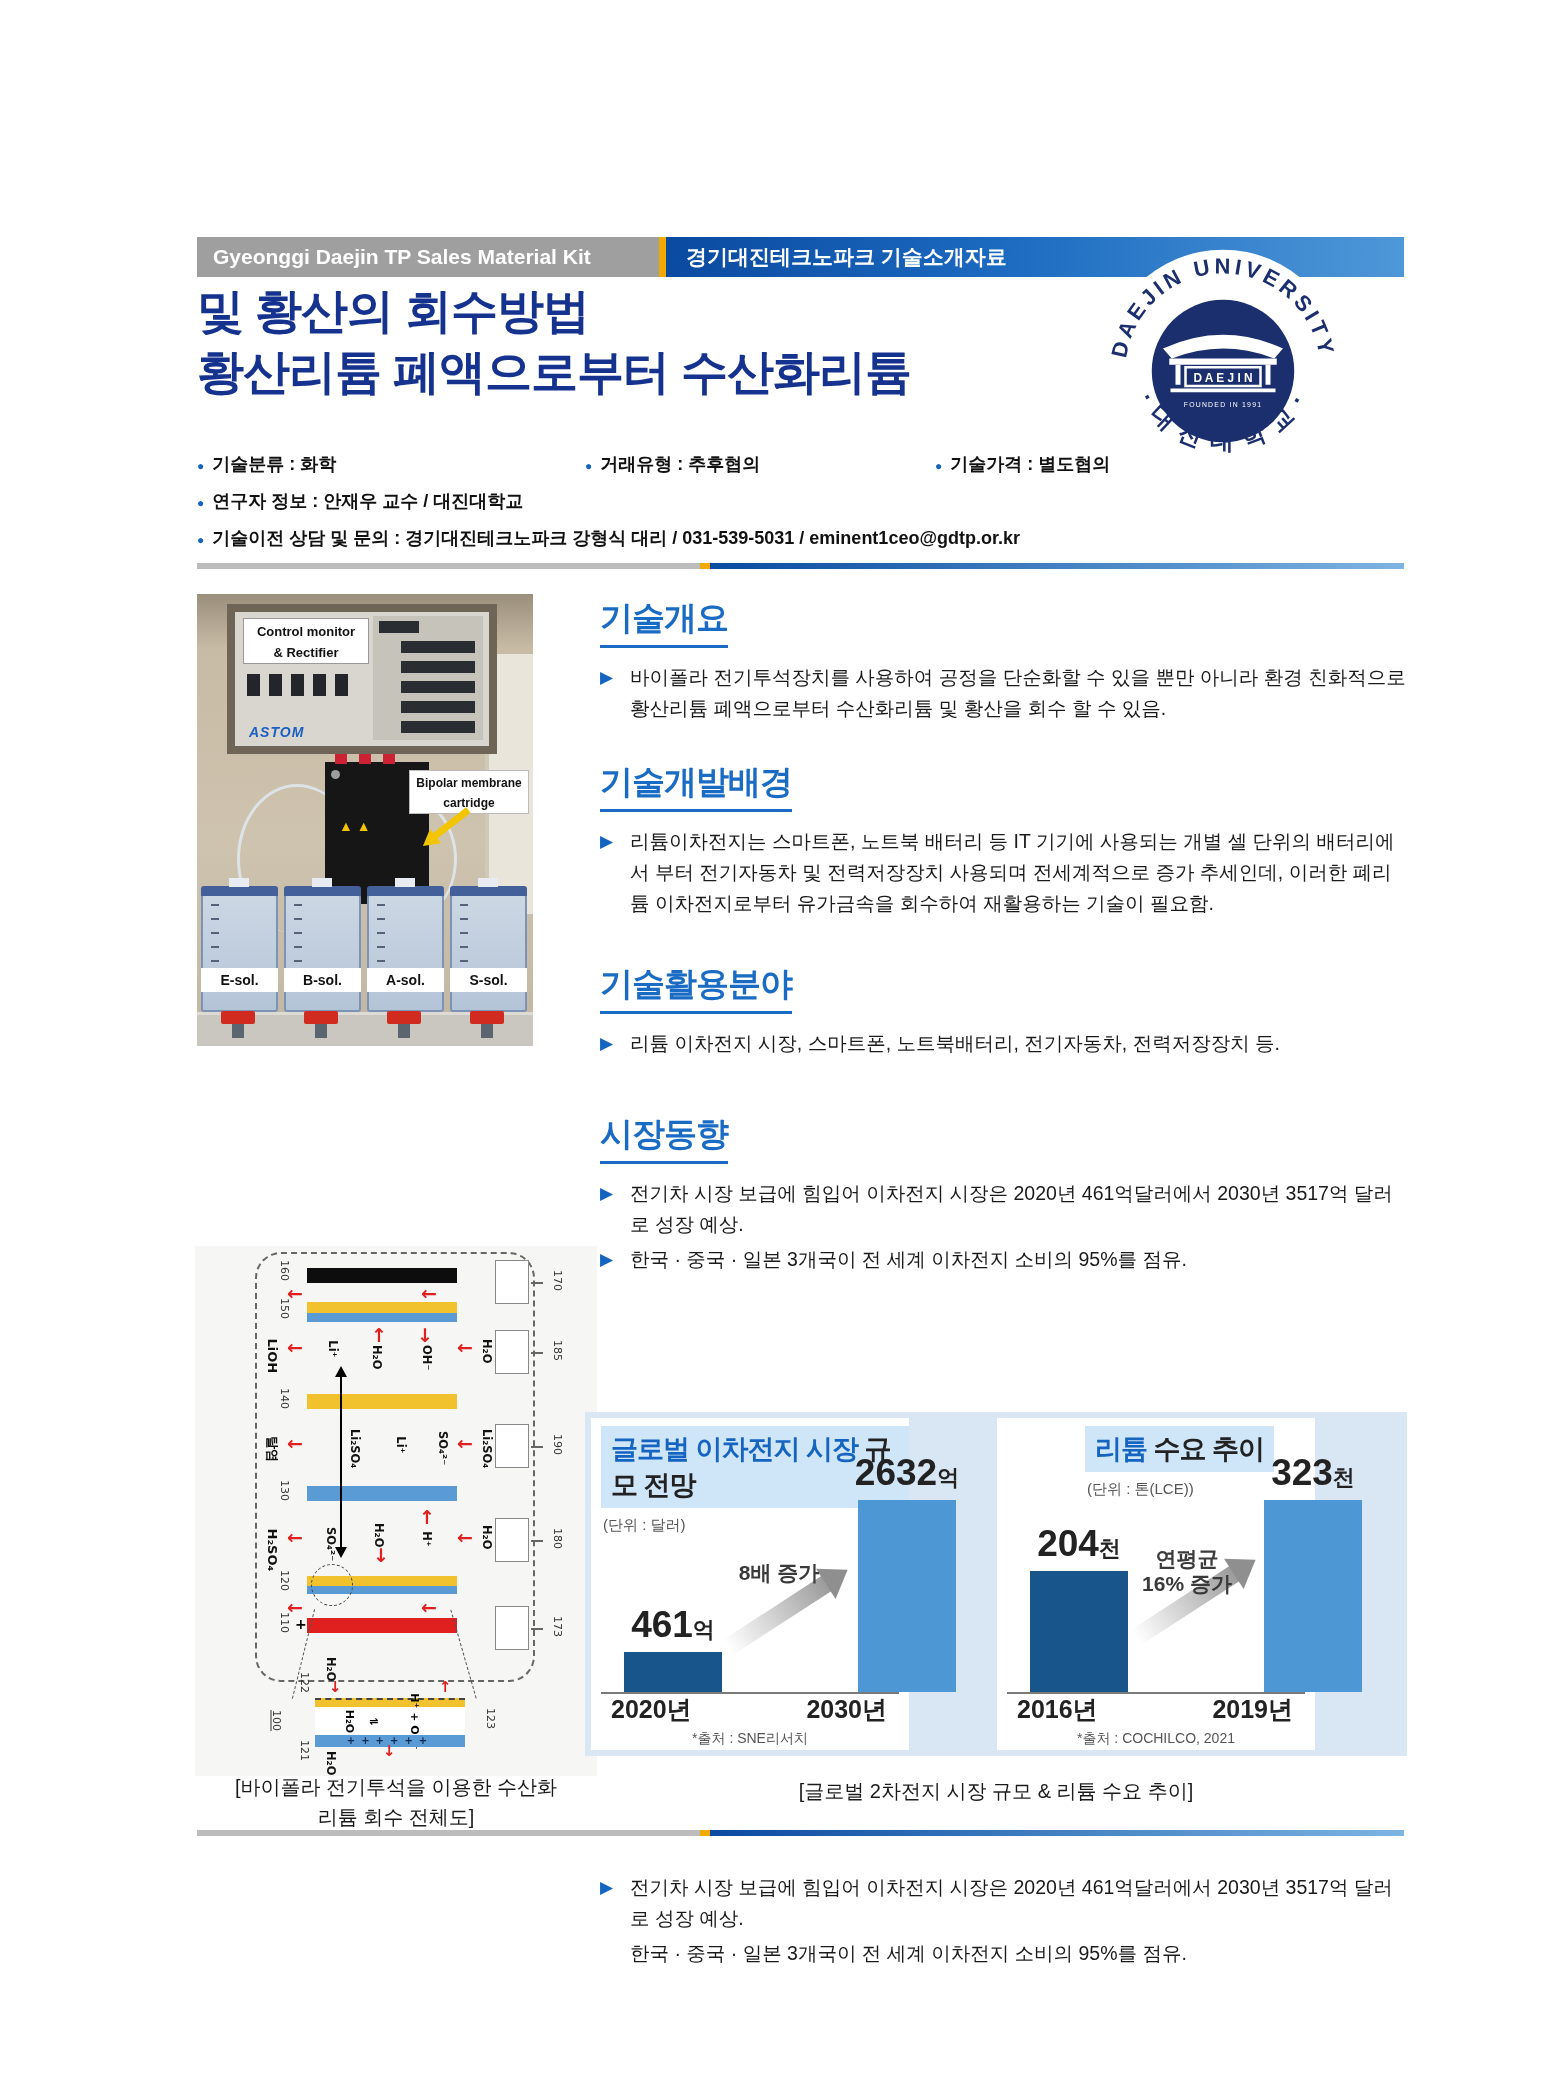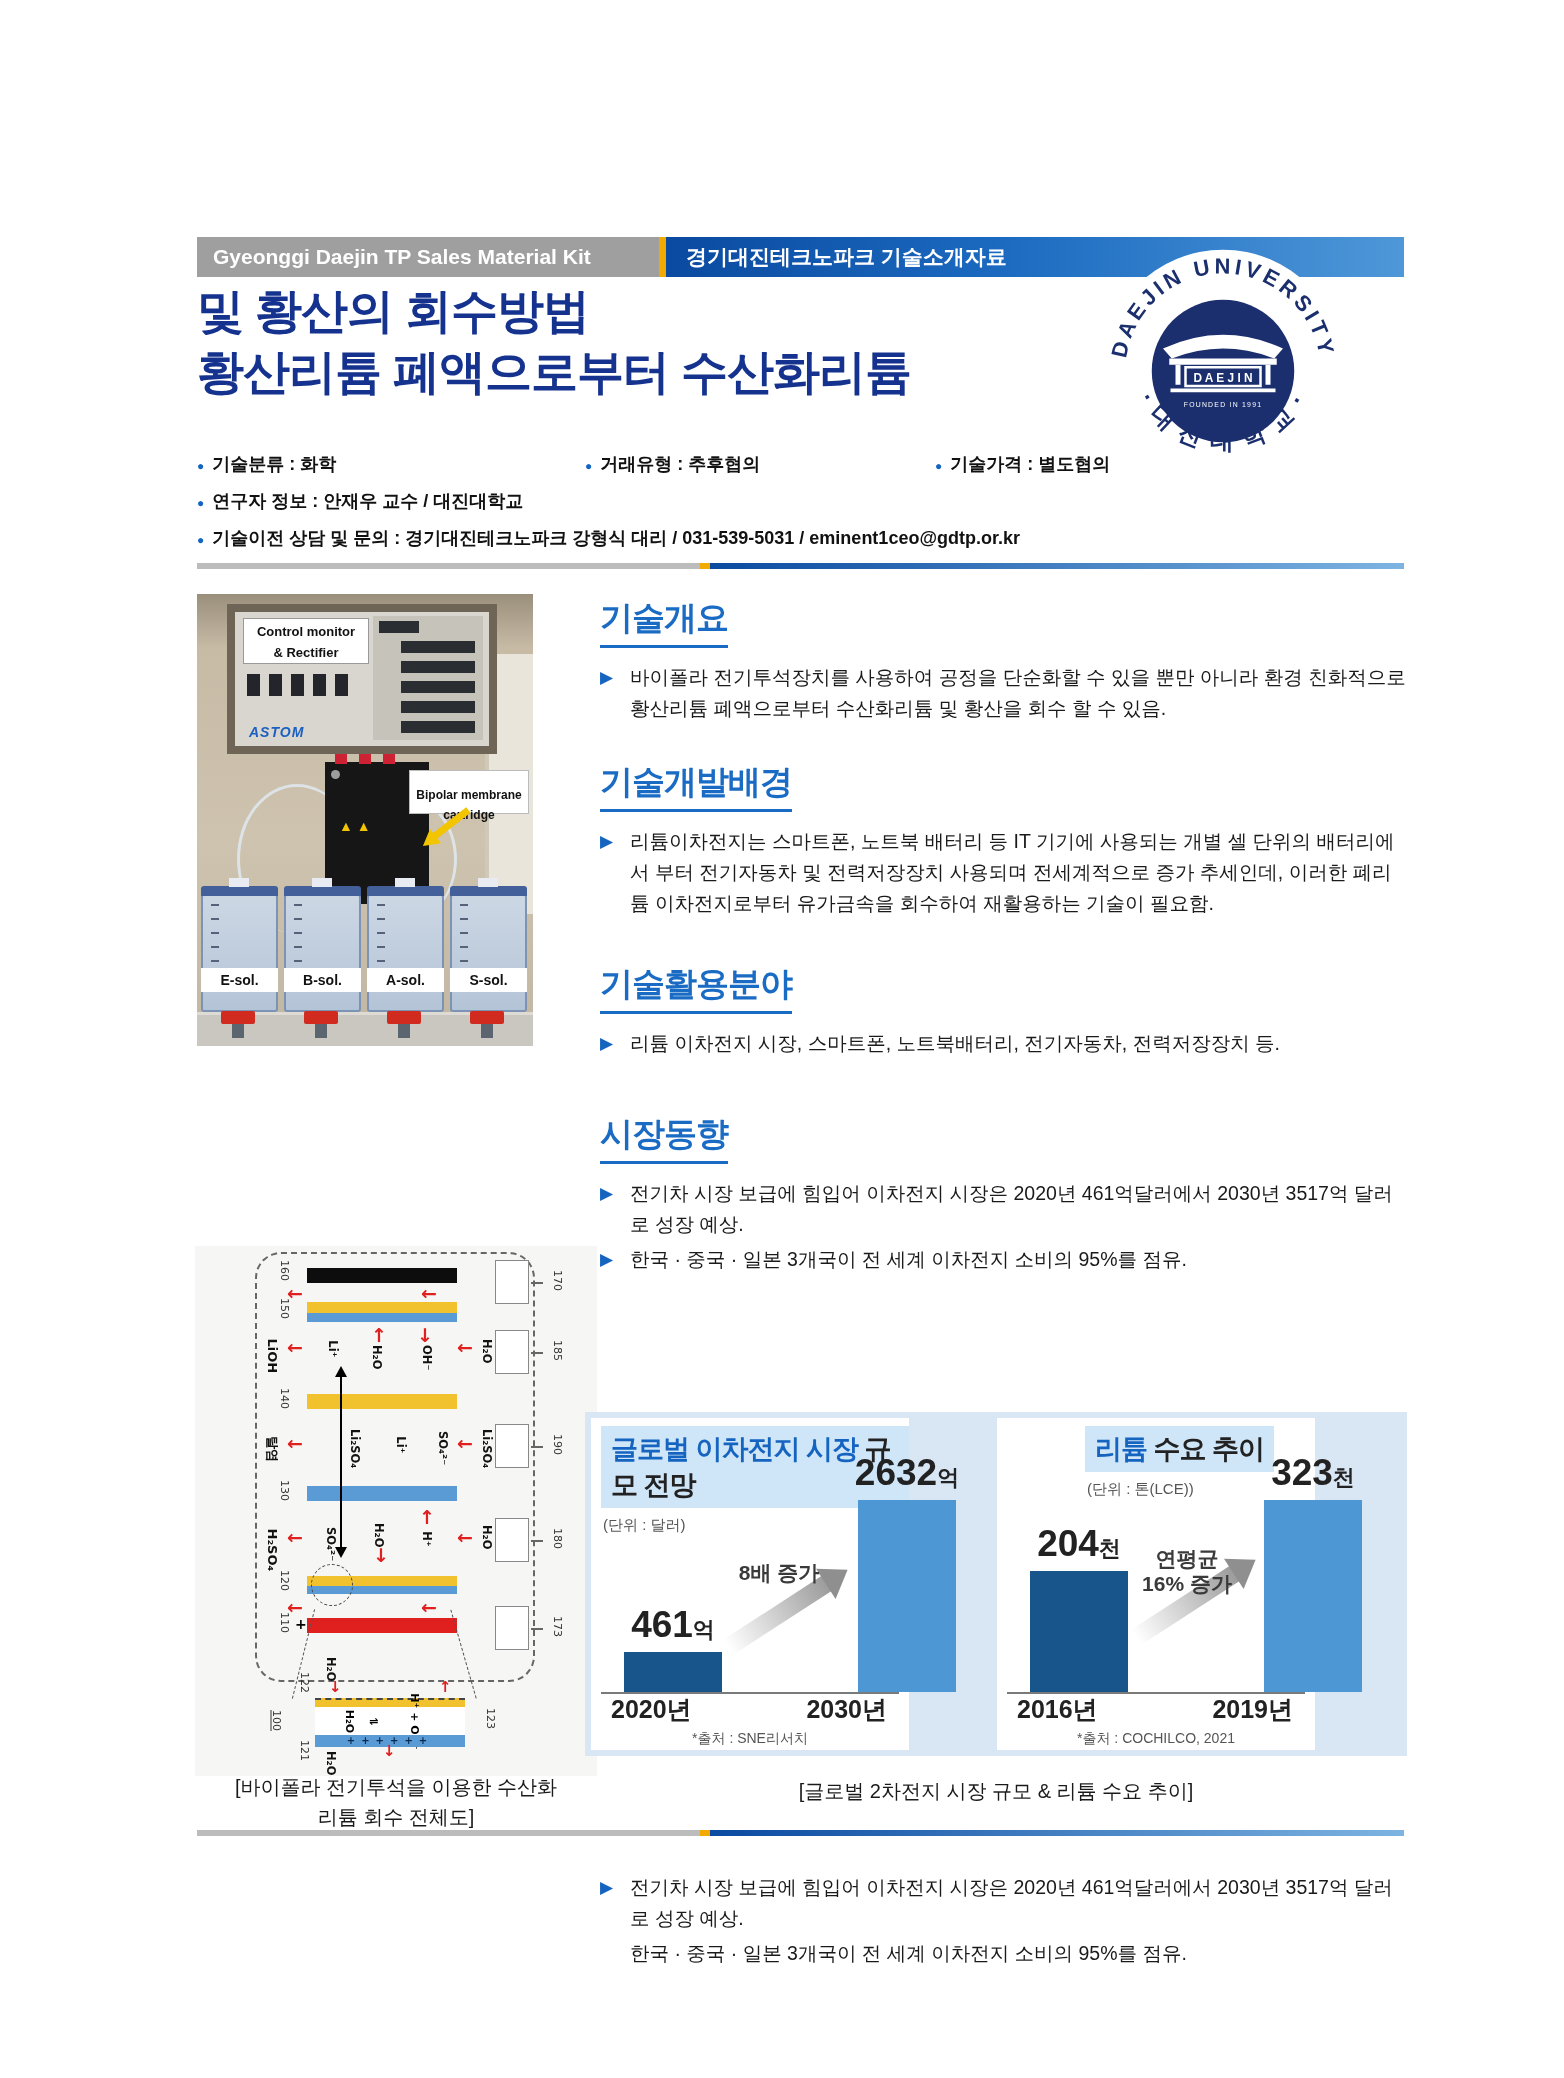--- a/index.html
+++ b/index.html
@@ -48,21 +48,21 @@
   .displays { position:absolute; right:6px; top:4px; width:110px; height:124px; background:#c6c3bb; padding:5px 6px; }
   .displays i { display:block; width:74px; height:12px; background:#2a2d31; margin:0 0 8px 22px; }
   .displays i.sm { width:40px; margin-left:0; }
   .cartridge { position:absolute; left:128px; top:168px; width:104px; height:142px; background:#161616; }
   .cartridge .warn { position:absolute; left:14px; top:56px; color:#f2c500; font-size:14px; letter-spacing:4px; }
   .cartridge .bolt { position:absolute; width:9px; height:9px; border-radius:50%; background:#9d9d9d; }
   .cart-ports { position:absolute; left:10px; top:-8px; display:flex; gap:12px; }
   .cart-ports i { width:12px; height:10px; background:#c23; }
   .tube { position:absolute; border:3px solid rgba(225,233,242,.85); border-radius:50%; background:transparent; }
   .cart-label { position:absolute; left:212px; top:176px; width:120px; height:44px; background:#fff; border:1px solid #bbb;
-                font-size:12px; font-weight:bold; text-align:center; line-height:20px; padding-top:14px; color:#111; }
+                font-size:12px; font-weight:bold; text-align:center; line-height:20px; padding-top:2px; color:#111; }
   .yellow-arrow { position:absolute; left:232px; top:226px; width:44px; height:7px; background:#f2c500; transform:rotate(142deg); }
   .yellow-arrow::after { content:""; position:absolute; right:-14px; top:-6px;
                  border-left:16px solid #f2c500; border-top:9px solid transparent; border-bottom:9px solid transparent; }
   .tanks { position:absolute; left:4px; top:300px; width:328px; display:flex; gap:6px; }
   .tank { position:relative; width:77px; height:118px; background:linear-gradient(180deg,#ccd7e4,#b4c4d7);
           border:2px solid #7d93b5; border-radius:3px; }
   .tank::before { content:""; position:absolute; left:-2px; top:-10px; right:-2px; height:10px; background:#44609a; border-radius:3px 3px 0 0; }
   .tank .cap { position:absolute; left:26px; top:-18px; width:20px; height:9px; background:#e8ecf2; }
   .tank .ticks { position:absolute; left:8px; top:8px; bottom:8px; width:8px;
         background:repeating-linear-gradient(180deg,#55627a 0 2px,transparent 2px 14px); }

